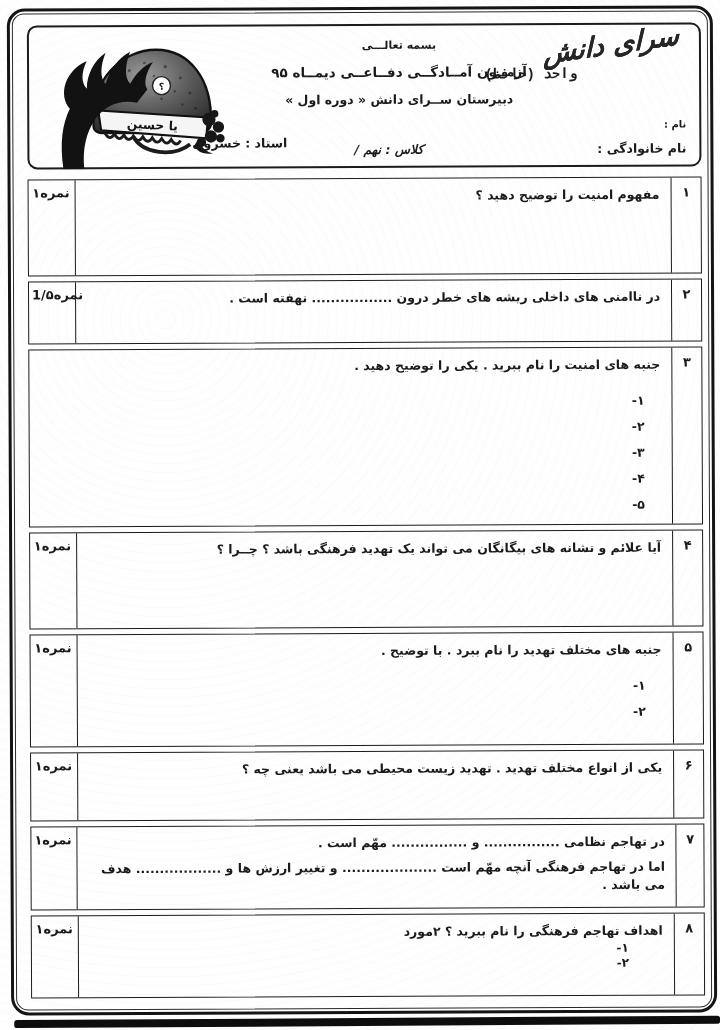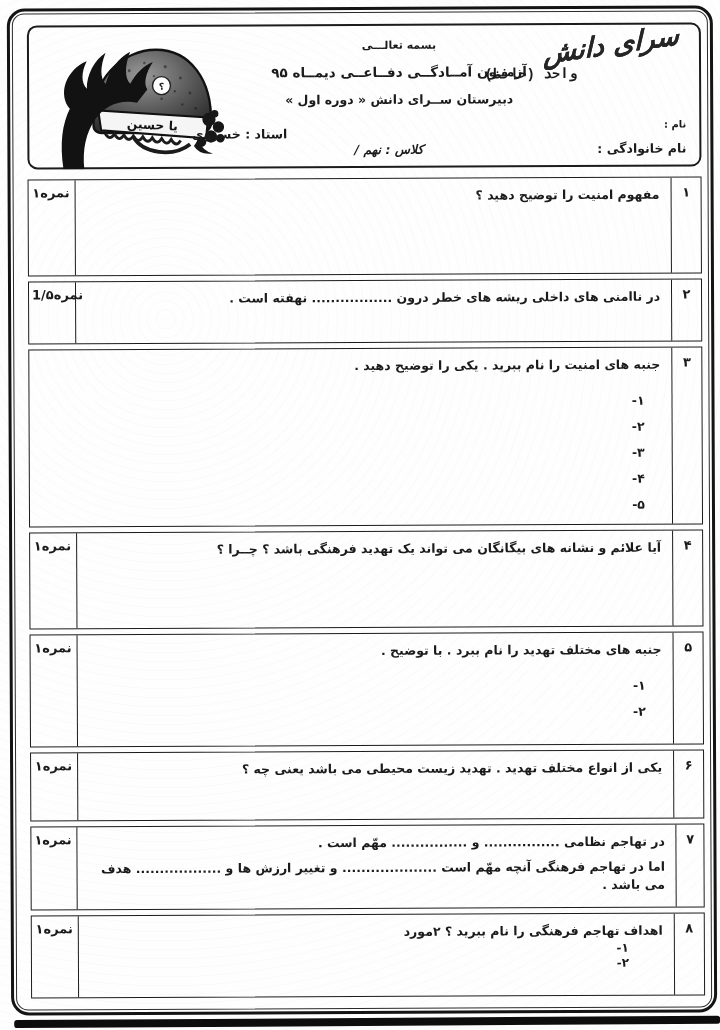--- a/index.html
+++ b/index.html
@@ -31,21 +31,21 @@
     letter-spacing:-1px; transform:rotate(-8deg) skewX(-8deg); color:#262626;
     text-shadow:0 0 0.6px #333; white-space:nowrap; }
   .logo-unit { position:absolute; top:40px; right:122px; font-size:14px; font-weight:bold; white-space:nowrap;font-family:Liberation Mono, monospace; }
   .center-lines { position:absolute; top:13px; left:225px; width:290px; text-align:center; }
   .bismillah { font-size:11px; font-weight:bold; margin-bottom:12px; }
   .exam-title { font-size:13.5px; font-weight:bold; margin-bottom:12px; }
   .school-line { font-size:12.5px; font-weight:bold; }
   .name-label { position:absolute; top:94px; right:13px; font-size:10px; font-weight:bold; }
   .family-label { position:absolute; bottom:9px; right:13px; font-size:12.5px; font-weight:bold; }
   .class-label { position:absolute; bottom:9px; right:276px; font-size:12.5px; font-weight:bold;font-style:italic; }
-  .teacher-label { position:absolute; bottom:25px; right:412px; font-size:12.5px; font-weight:bold; }
+  .teacher-label { position:absolute; bottom:16px; right:412px; font-size:12.5px; font-weight:bold; }
 
   
   .qtable { position:absolute; top:178px; left:29px; right:17px; }
   .qrow { display:flex; flex-direction:row; border:1.6px solid #1c1c1c; margin-bottom:5px; background:transparent; }
   .h97{height:97px}.h63{height:63px}.h178{height:178px}.h113{height:113px}
   .h69{height:69px}.h84{height:84px}.h83{height:83px}
   .num-cell { width:30px; border-left:1.6px solid #1c1c1c; text-align:center;
     padding-top:7px; font-size:13px; font-weight:bold; }
   .content-cell { flex:1 1 auto; padding:8px 11px 4px 8px; }
   .qtext { font-size:12.5px; font-weight:bold; line-height:1.45; }

